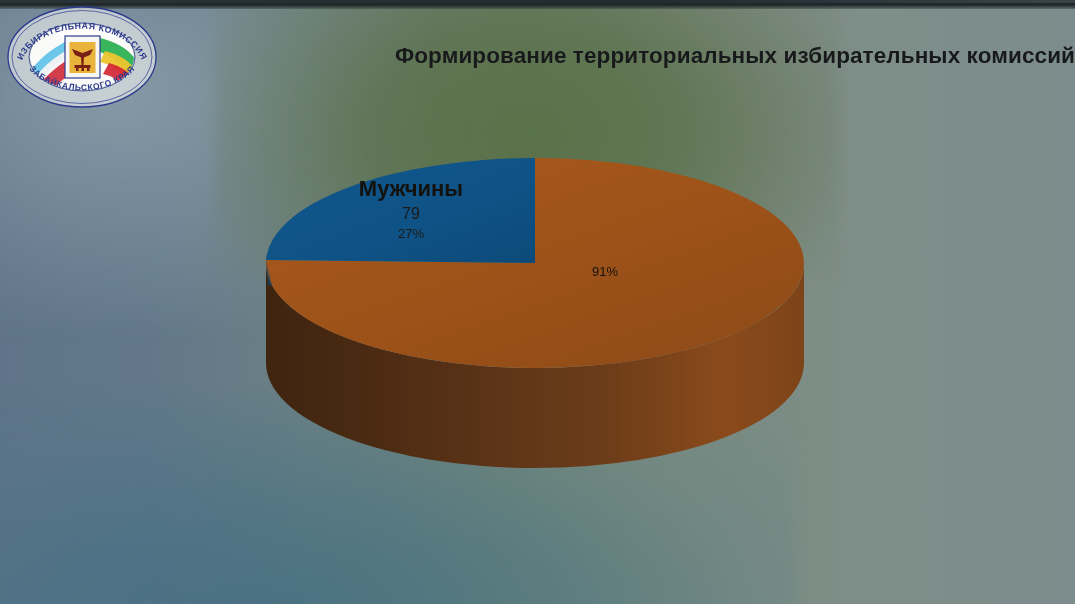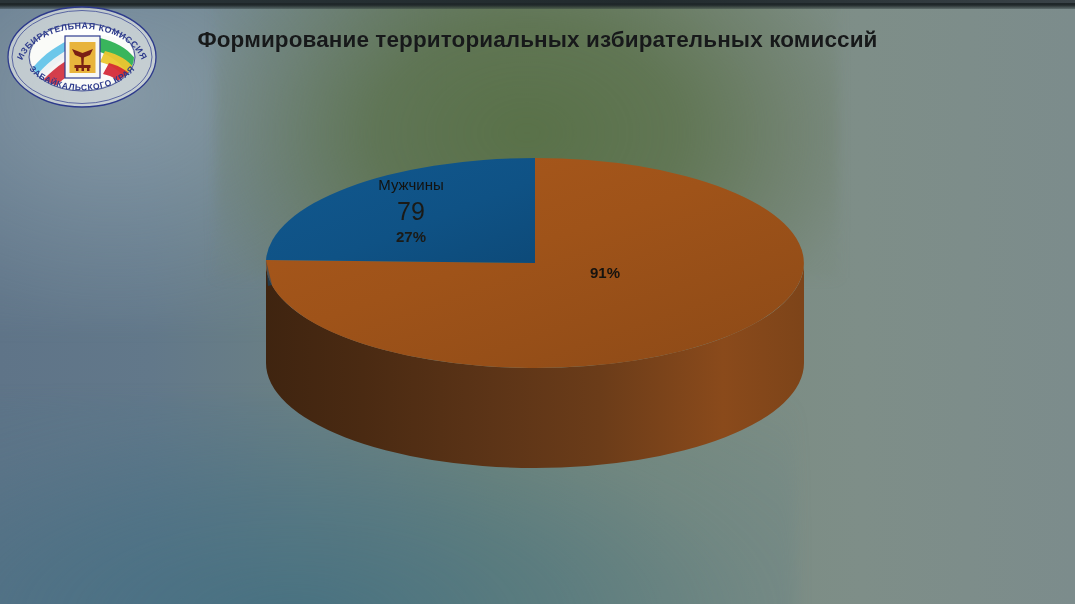--- a/index.html
+++ b/index.html
@@ -72,45 +72,45 @@
   }
 
   
   .logo {
     position:absolute; left:2px; top:3px;
     width:160px; height:108px;
   }
 
   
   .title {
-    position:absolute; left:0; right:0; top:24px;
-    text-align:center;
+    position:absolute; left:0; right:0; top:40px;
+    text-align:right;
     color:#17191a;
     font-size:22.5px;
     font-weight:700;
     line-height:31px;
     letter-spacing:0.1px;
     text-shadow:0 0 1px rgba(255,255,255,0.10);
   }
   .title .l2 { display:block; }
 
   
   .pie-wrap { position:absolute; left:0; top:0; width:1075px; height:604px; }
 
   
   .slice-label {
     position:absolute;
     text-align:center;
     color:#15130f;
     line-height:1.31;
     white-space:nowrap;
   }
-  .slice-label .nm { font-weight:400; font-size:15px; display:block; }
-  .slice-label .vl { font-weight:400; font-size:25px; display:block; }
-  .slice-label .pc { font-weight:700; font-size:15px; display:block; }
+  .slice-label .nm { font-weight:700; font-size:22px; display:block; }
+  .slice-label .vl { font-weight:400; font-size:16px; display:block; }
+  .slice-label .pc { font-weight:400; font-size:13px; display:block; }
 
   .lbl-men   { left:306px; top:175px; width:210px; }
   .lbl-men .nm { color:#13120f; }
   .lbl-men .vl, .lbl-men .pc { color:#1b1a16; }
 
   .lbl-women { left:500px; top:263px; width:210px; }
 </style>
 </head>
 <body>
 

